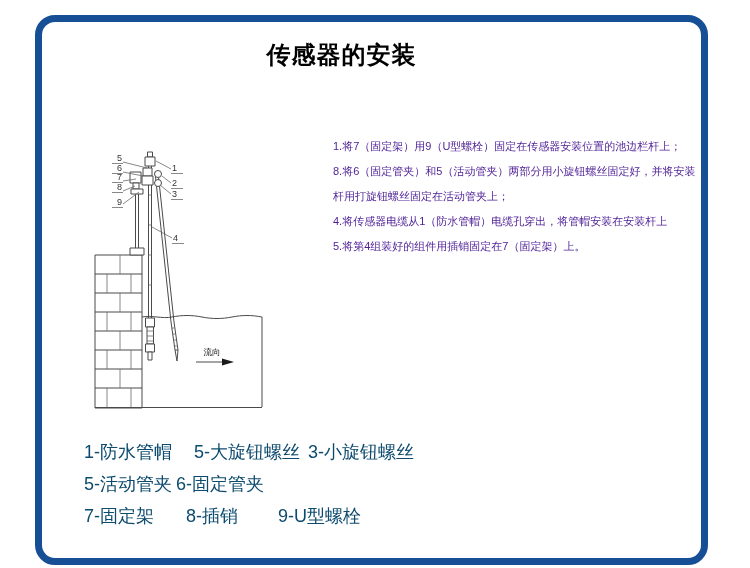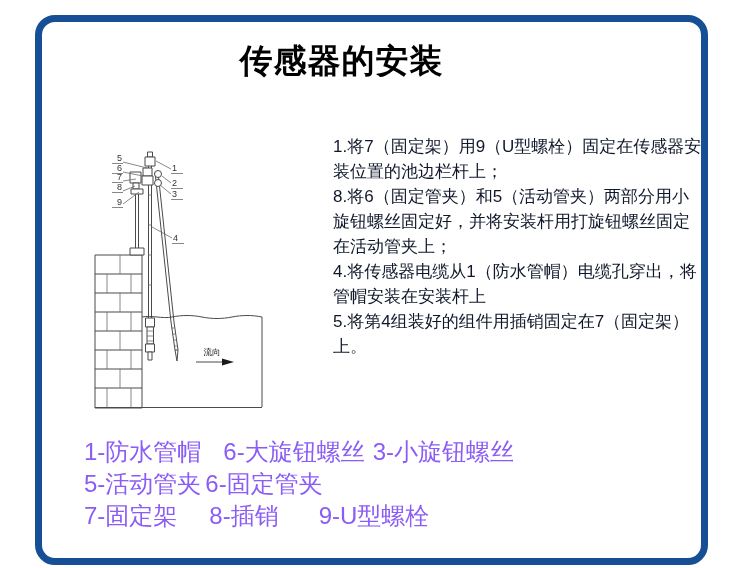--- a/index.html
+++ b/index.html
@@ -1,25 +1,25 @@
 <!DOCTYPE html>
 <html><head>
 <meta charset="utf-8">
 <style>
   html,body{margin:0;padding:0;background:#ffffff;}
   .page{position:relative;width:750px;height:568px;background:#ffffff;overflow:hidden;
         font-family:"Liberation Sans",sans-serif;color:#1c1c1c;}
   .frame{position:absolute;left:35px;top:15px;width:673px;height:550px;
          border:7px solid #164f96;border-radius:20px;box-sizing:border-box;background:transparent;}
   .page-title{position:absolute;left:0;top:39px;width:683px;text-align:center;
-              font-size:33px;font-weight:700;color:#000;letter-spacing:1px;}
+              font-size:24px;font-weight:700;color:#000;letter-spacing:1px;}
   .instructions{position:absolute;left:333px;top:134px;width:372px;
-                font-size:17px;line-height:25px;color:#0f172a;}
+                font-size:11px;line-height:25px;color:#4c1d95;}
   .instructions .item{margin:0;padding:0;}
-  .legend{position:absolute;left:84px;top:441px;font-size:24px;color:#8b5cf6;}
+  .legend{position:absolute;left:84px;top:441px;font-size:18px;color:#0c4a6e;}
   .legend-row{display:flex;align-items:flex-start;height:22px;line-height:22px;margin-bottom:10px;white-space:nowrap;}
   .legend-row.r1 span:nth-child(2){margin-left:22px;}
   .legend-row.r1 span:nth-child(3){margin-left:8px;}
   .legend-row.r2 span:nth-child(2){margin-left:4px;}
   .legend-row.r2 span:nth-child(3){margin-left:20px;}
   .legend-row.r3 span:nth-child(2){margin-left:32px;}
   .legend-row.r3 span:nth-child(3){margin-left:40px;}
   svg.diagram{position:absolute;left:0;top:0;width:750px;height:568px;}
   svg.diagram *{vector-effect:non-scaling-stroke;}
   svg.diagram .ln{stroke:#4a4a4a;stroke-width:1;fill:none;}
@@ -157,21 +157,21 @@
   <div class="instructions">
     <div class="item">1.将7（固定架）用9（U型螺栓）固定在传感器安装位置的池边栏杆上；</div>
     <div class="item">8.将6（固定管夹）和5（活动管夹）两部分用小旋钮螺丝固定好，并将安装杆用打旋钮螺丝固定在活动管夹上；</div>
     <div class="item">4.将传感器电缆从1（防水管帽）电缆孔穿出，将管帽安装在安装杆上</div>
     <div class="item">5.将第4组装好的组件用插销固定在7（固定架）上。</div>
   </div>
 
   <div class="legend">
     <div class="legend-row r1">
       <span>1-防水管帽</span>
-      <span>6-大旋钮螺丝</span>
+      <span>5-大旋钮螺丝</span>
       <span>3-小旋钮螺丝</span>
     </div>
     <div class="legend-row r2">
       <span>5-活动管夹</span>
       <span>6-固定管夹</span>
     </div>
     <div class="legend-row r3">
       <span>7-固定架</span>
       <span>8-插销</span>
       <span>9-U型螺栓</span>

